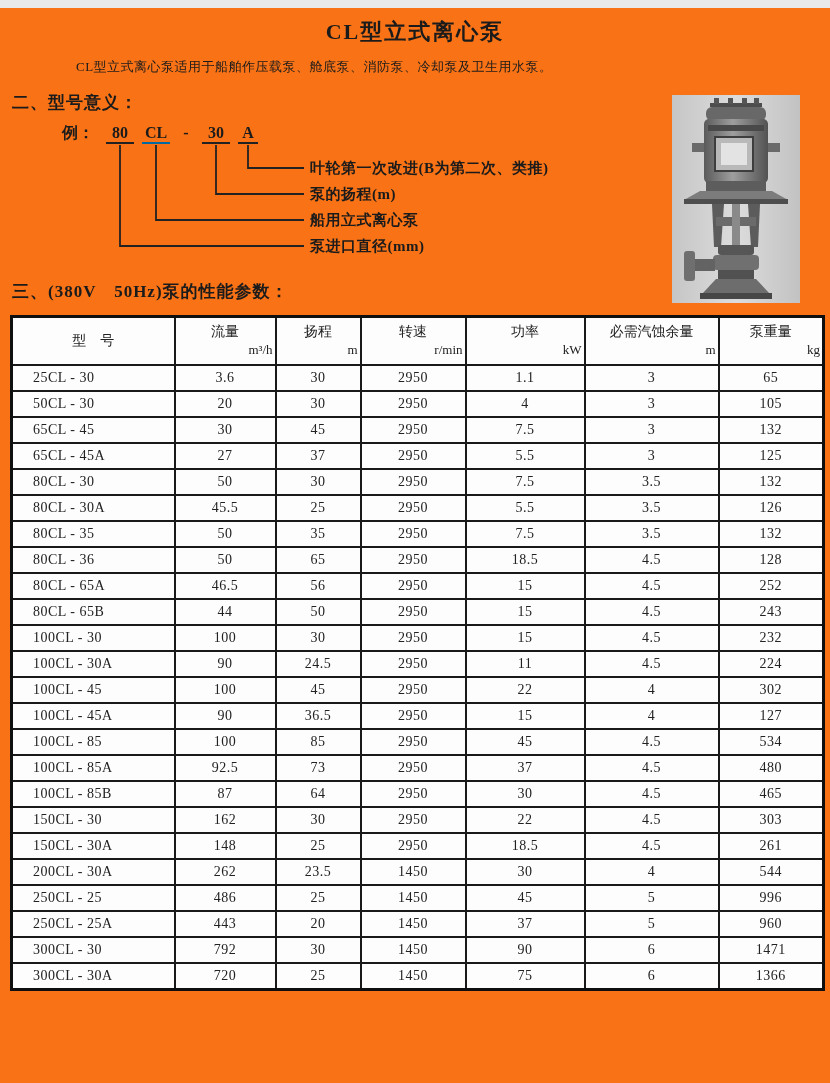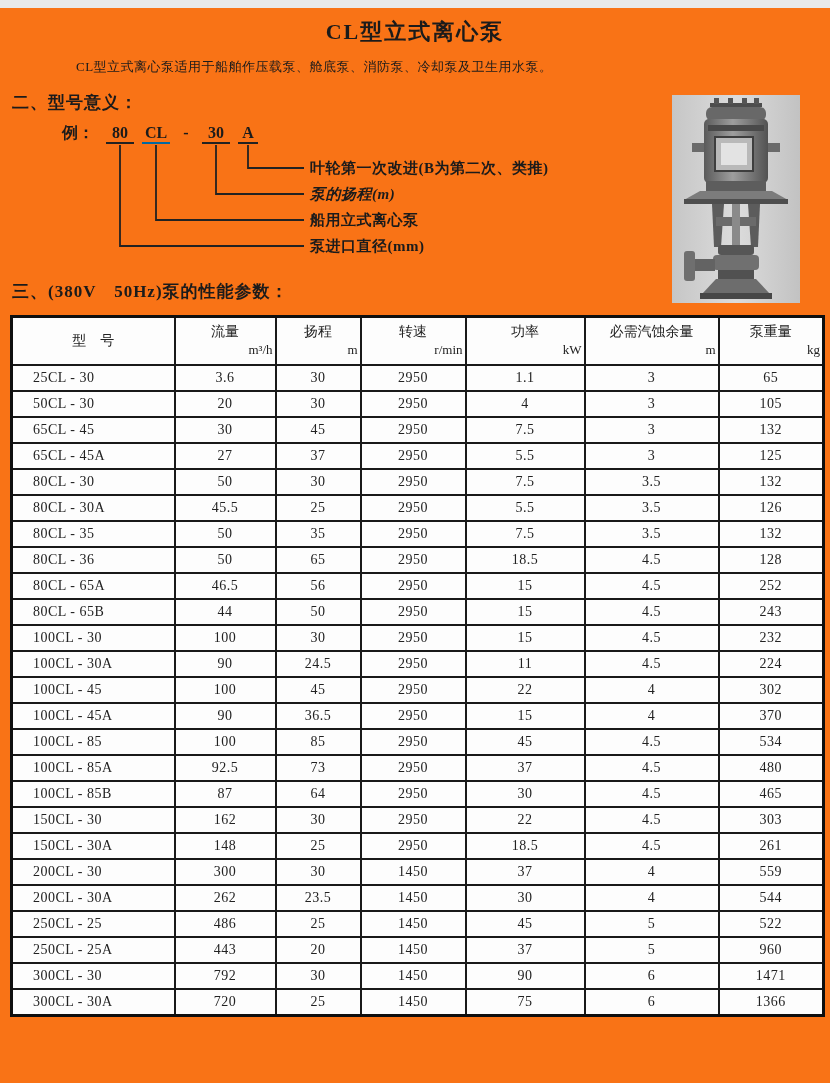--- a/index.html
+++ b/index.html
@@ -63,21 +63,21 @@
     position: absolute;
     left: 248px;
     height: 20px;
     line-height: 20px;
     font-size: 15px;
     font-weight: bold;
     letter-spacing: 0.5px;
     white-space: nowrap;
   }
   .mx-label-0 { top: 36px; }
-  .mx-label-1 { top: 62px; font-style: italic; }
+  .mx-label-1 { top: 62px; }
   .mx-label-2 { top: 88px; }
   .mx-label-3 { top: 114px; }
   
   .pump-photo {
     position: absolute;
     left: 672px;
     top: 87px;
     width: 128px;
     height: 208px;
   }
@@ -363,21 +363,21 @@
           <td>4</td>
           <td>302</td>
         </tr>
         <tr>
           <td class="model">100CL - 45A</td>
           <td>90</td>
           <td>36.5</td>
           <td>2950</td>
           <td>15</td>
           <td>4</td>
-          <td>370</td>
+          <td>127</td>
         </tr>
         <tr>
           <td class="model">100CL - 85</td>
           <td>100</td>
           <td>85</td>
           <td>2950</td>
           <td>45</td>
           <td>4.5</td>
           <td>534</td>
         </tr>
@@ -409,47 +409,38 @@
           <td>303</td>
         </tr>
         <tr>
           <td class="model">150CL - 30A</td>
           <td>148</td>
           <td>25</td>
           <td>2950</td>
           <td>18.5</td>
           <td>4.5</td>
           <td>261</td>
-        </tr>
-        <tr>
-          <td class="model">200CL - 30</td>
-          <td>300</td>
-          <td>30</td>
-          <td>1450</td>
-          <td>37</td>
-          <td>4</td>
-          <td>559</td>
         </tr>
         <tr>
           <td class="model">200CL - 30A</td>
           <td>262</td>
           <td>23.5</td>
           <td>1450</td>
           <td>30</td>
           <td>4</td>
           <td>544</td>
         </tr>
         <tr>
           <td class="model">250CL - 25</td>
           <td>486</td>
           <td>25</td>
           <td>1450</td>
           <td>45</td>
           <td>5</td>
-          <td>522</td>
+          <td>996</td>
         </tr>
         <tr>
           <td class="model">250CL - 25A</td>
           <td>443</td>
           <td>20</td>
           <td>1450</td>
           <td>37</td>
           <td>5</td>
           <td>960</td>
         </tr>

